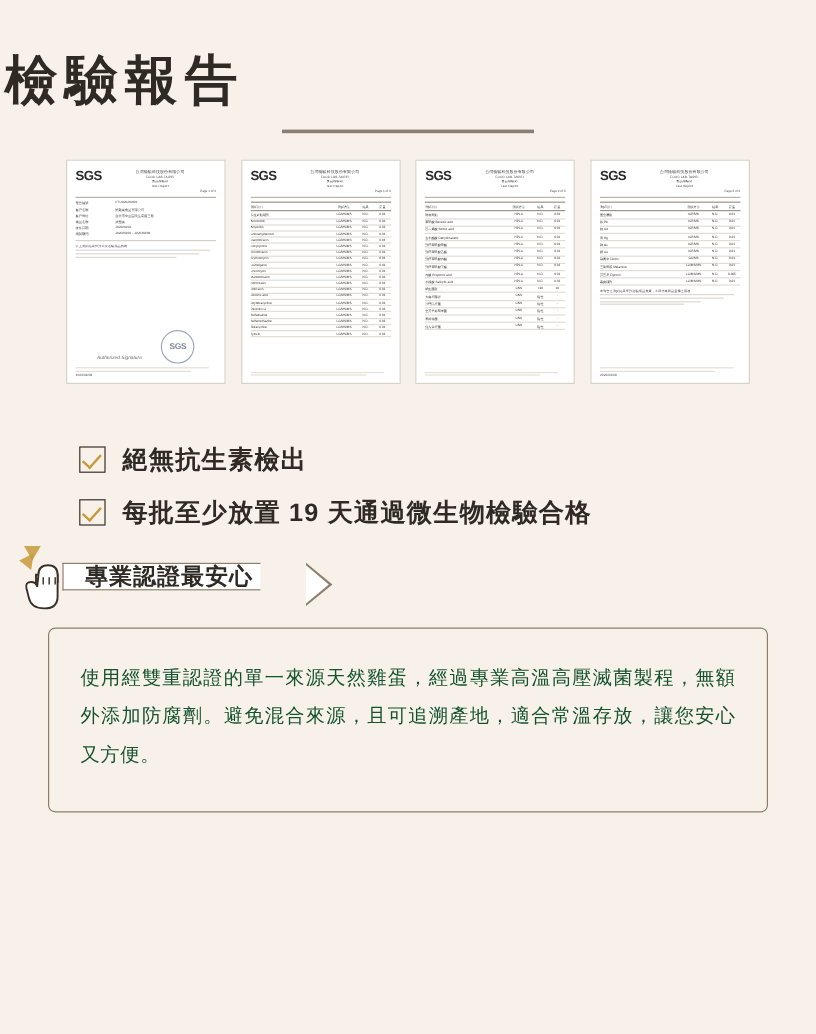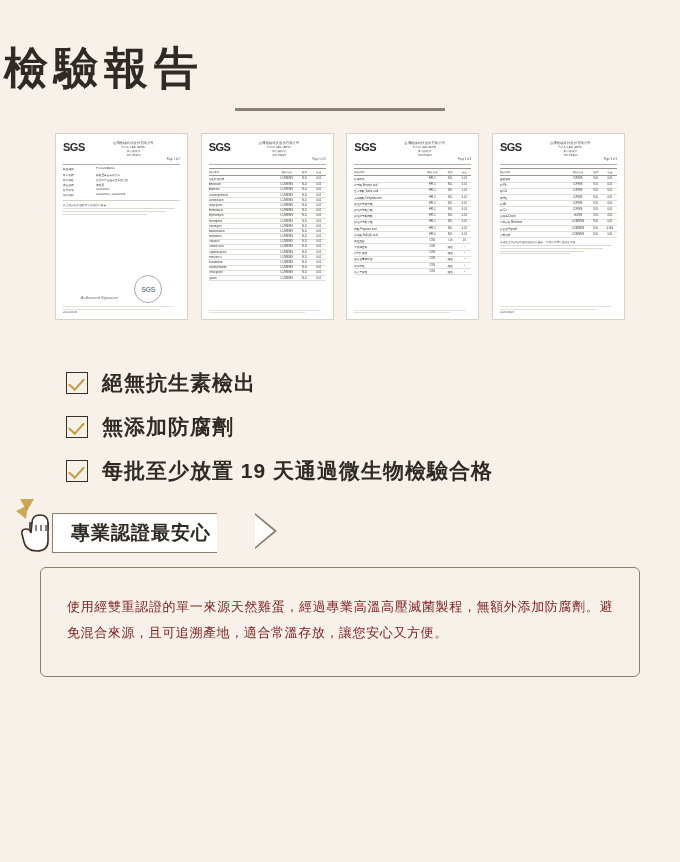--- a/index.html
+++ b/index.html
@@ -233,21 +233,21 @@
     position: absolute;
     left: 14px;
     top: -10px;
     width: 54px;
     height: 66px;
   }
   .ribbon {
     position: absolute;
     left: 52px;
     top: 8px;
-    height: 40px;
+    height: 23px;
     background: #fff;
     border: 1.6px solid #8d7f6c;
     border-right: none;
     padding: 0 6px 0 18px;
     display: flex;
     align-items: center;
     box-sizing: border-box;
     justify-content: flex-end;
   }
   .ribbon-text {
@@ -282,23 +282,23 @@
   .card {
     margin: 6px 40px 0 40px;
     border: 1.5px solid #8d7f6c;
     border-radius: 6px;
     padding: 26px 26px 30px 26px;
     box-sizing: border-box;
     background: transparent;
   }
   .card p {
     margin: 0;
-    font-size: 13px;
+    font-size: 16px;
     line-height: 2.0;
-    color: #7f1d1d;
+    color: #14532d;
     letter-spacing: 0.6px;
     text-align: justify;
   }
 </style>
 </head>
 <body>
 
 <div class="page">
 
   <div class="title-wrap">
@@ -725,24 +725,20 @@
         <div class="micro">2020/09/08</div>
       </div>
     </div>
 
   </div>
 
   <div class="checklist">
     <div class="check-item">
       <span class="checkbox"></span>
       <span class="check-label">絕無抗生素檢出</span>
-    </div>
-    <div class="check-item">
-      <span class="checkbox"></span>
-      <span class="check-label">無添加防腐劑</span>
     </div>
     <div class="check-item">
       <span class="checkbox"></span>
       <span class="check-label">每批至少放置 19 天通過微生物檢驗合格</span>
     </div>
   </div>
 
   <div class="badge-zone">
     <svg class="hand" viewBox="0 0 54 66">
       <path d="M6 4 L20 4 L13 16 Z" fill="#c79a3a" opacity="0.85"></path>

